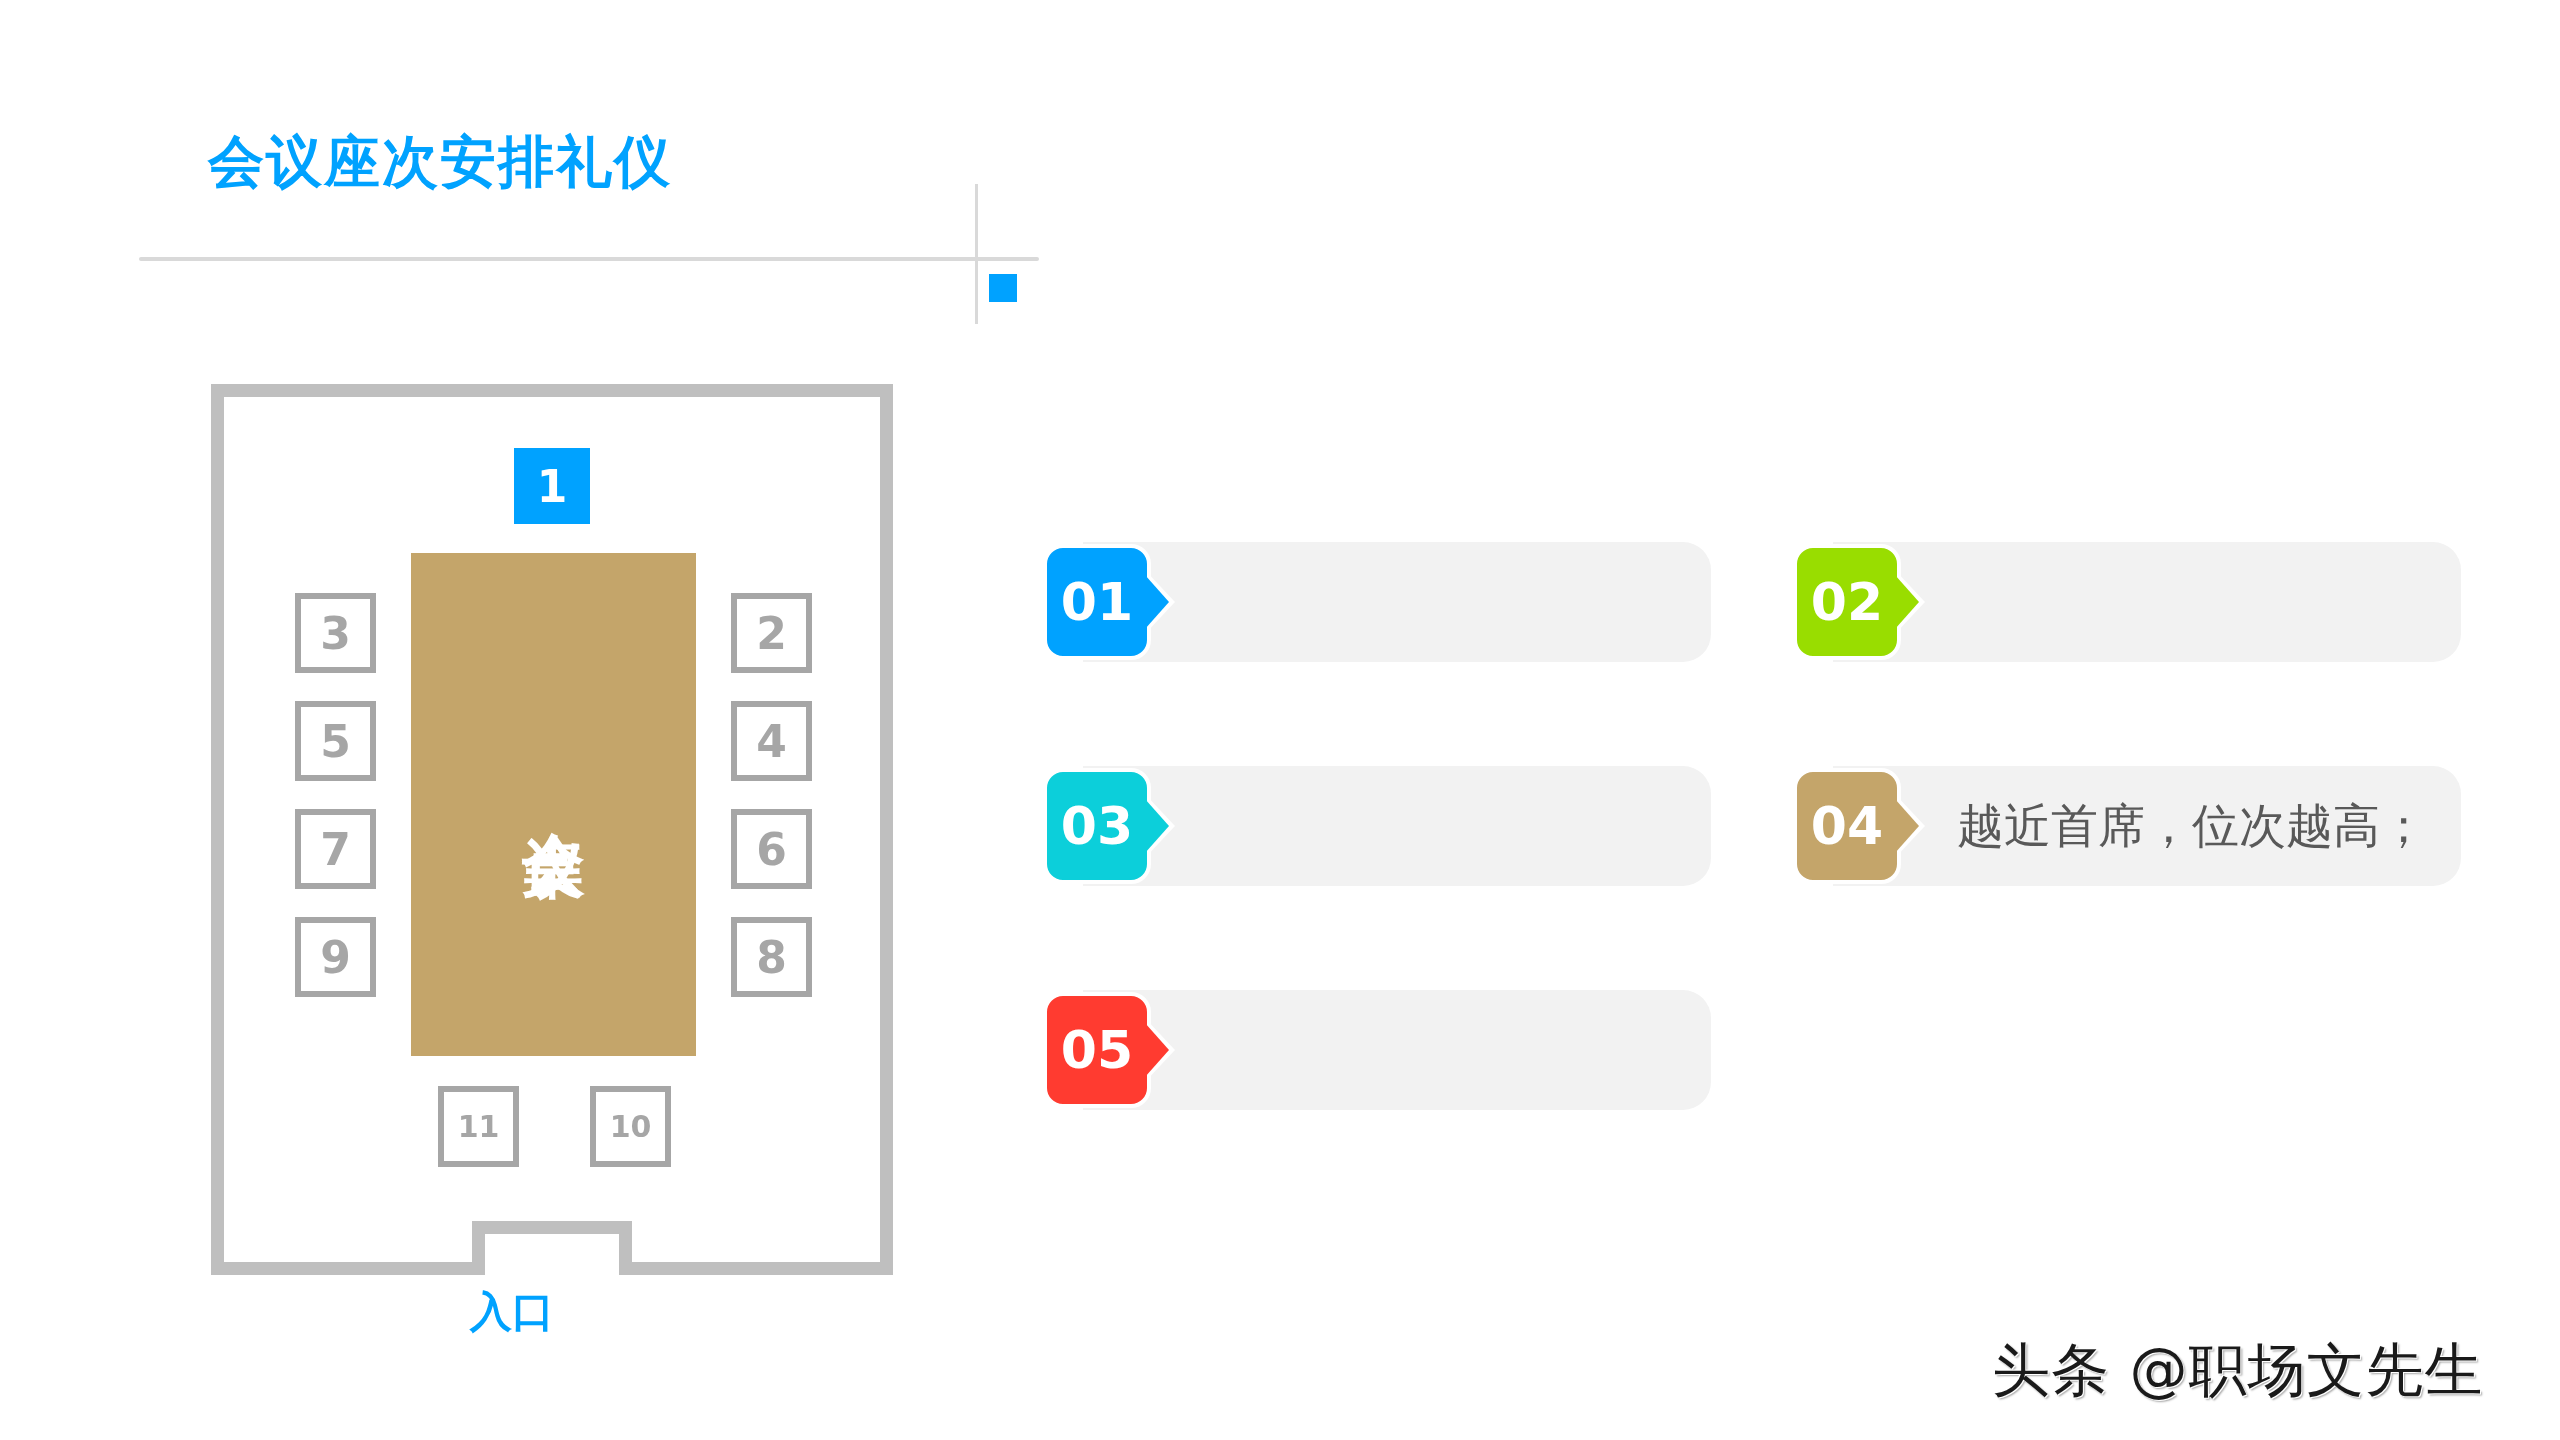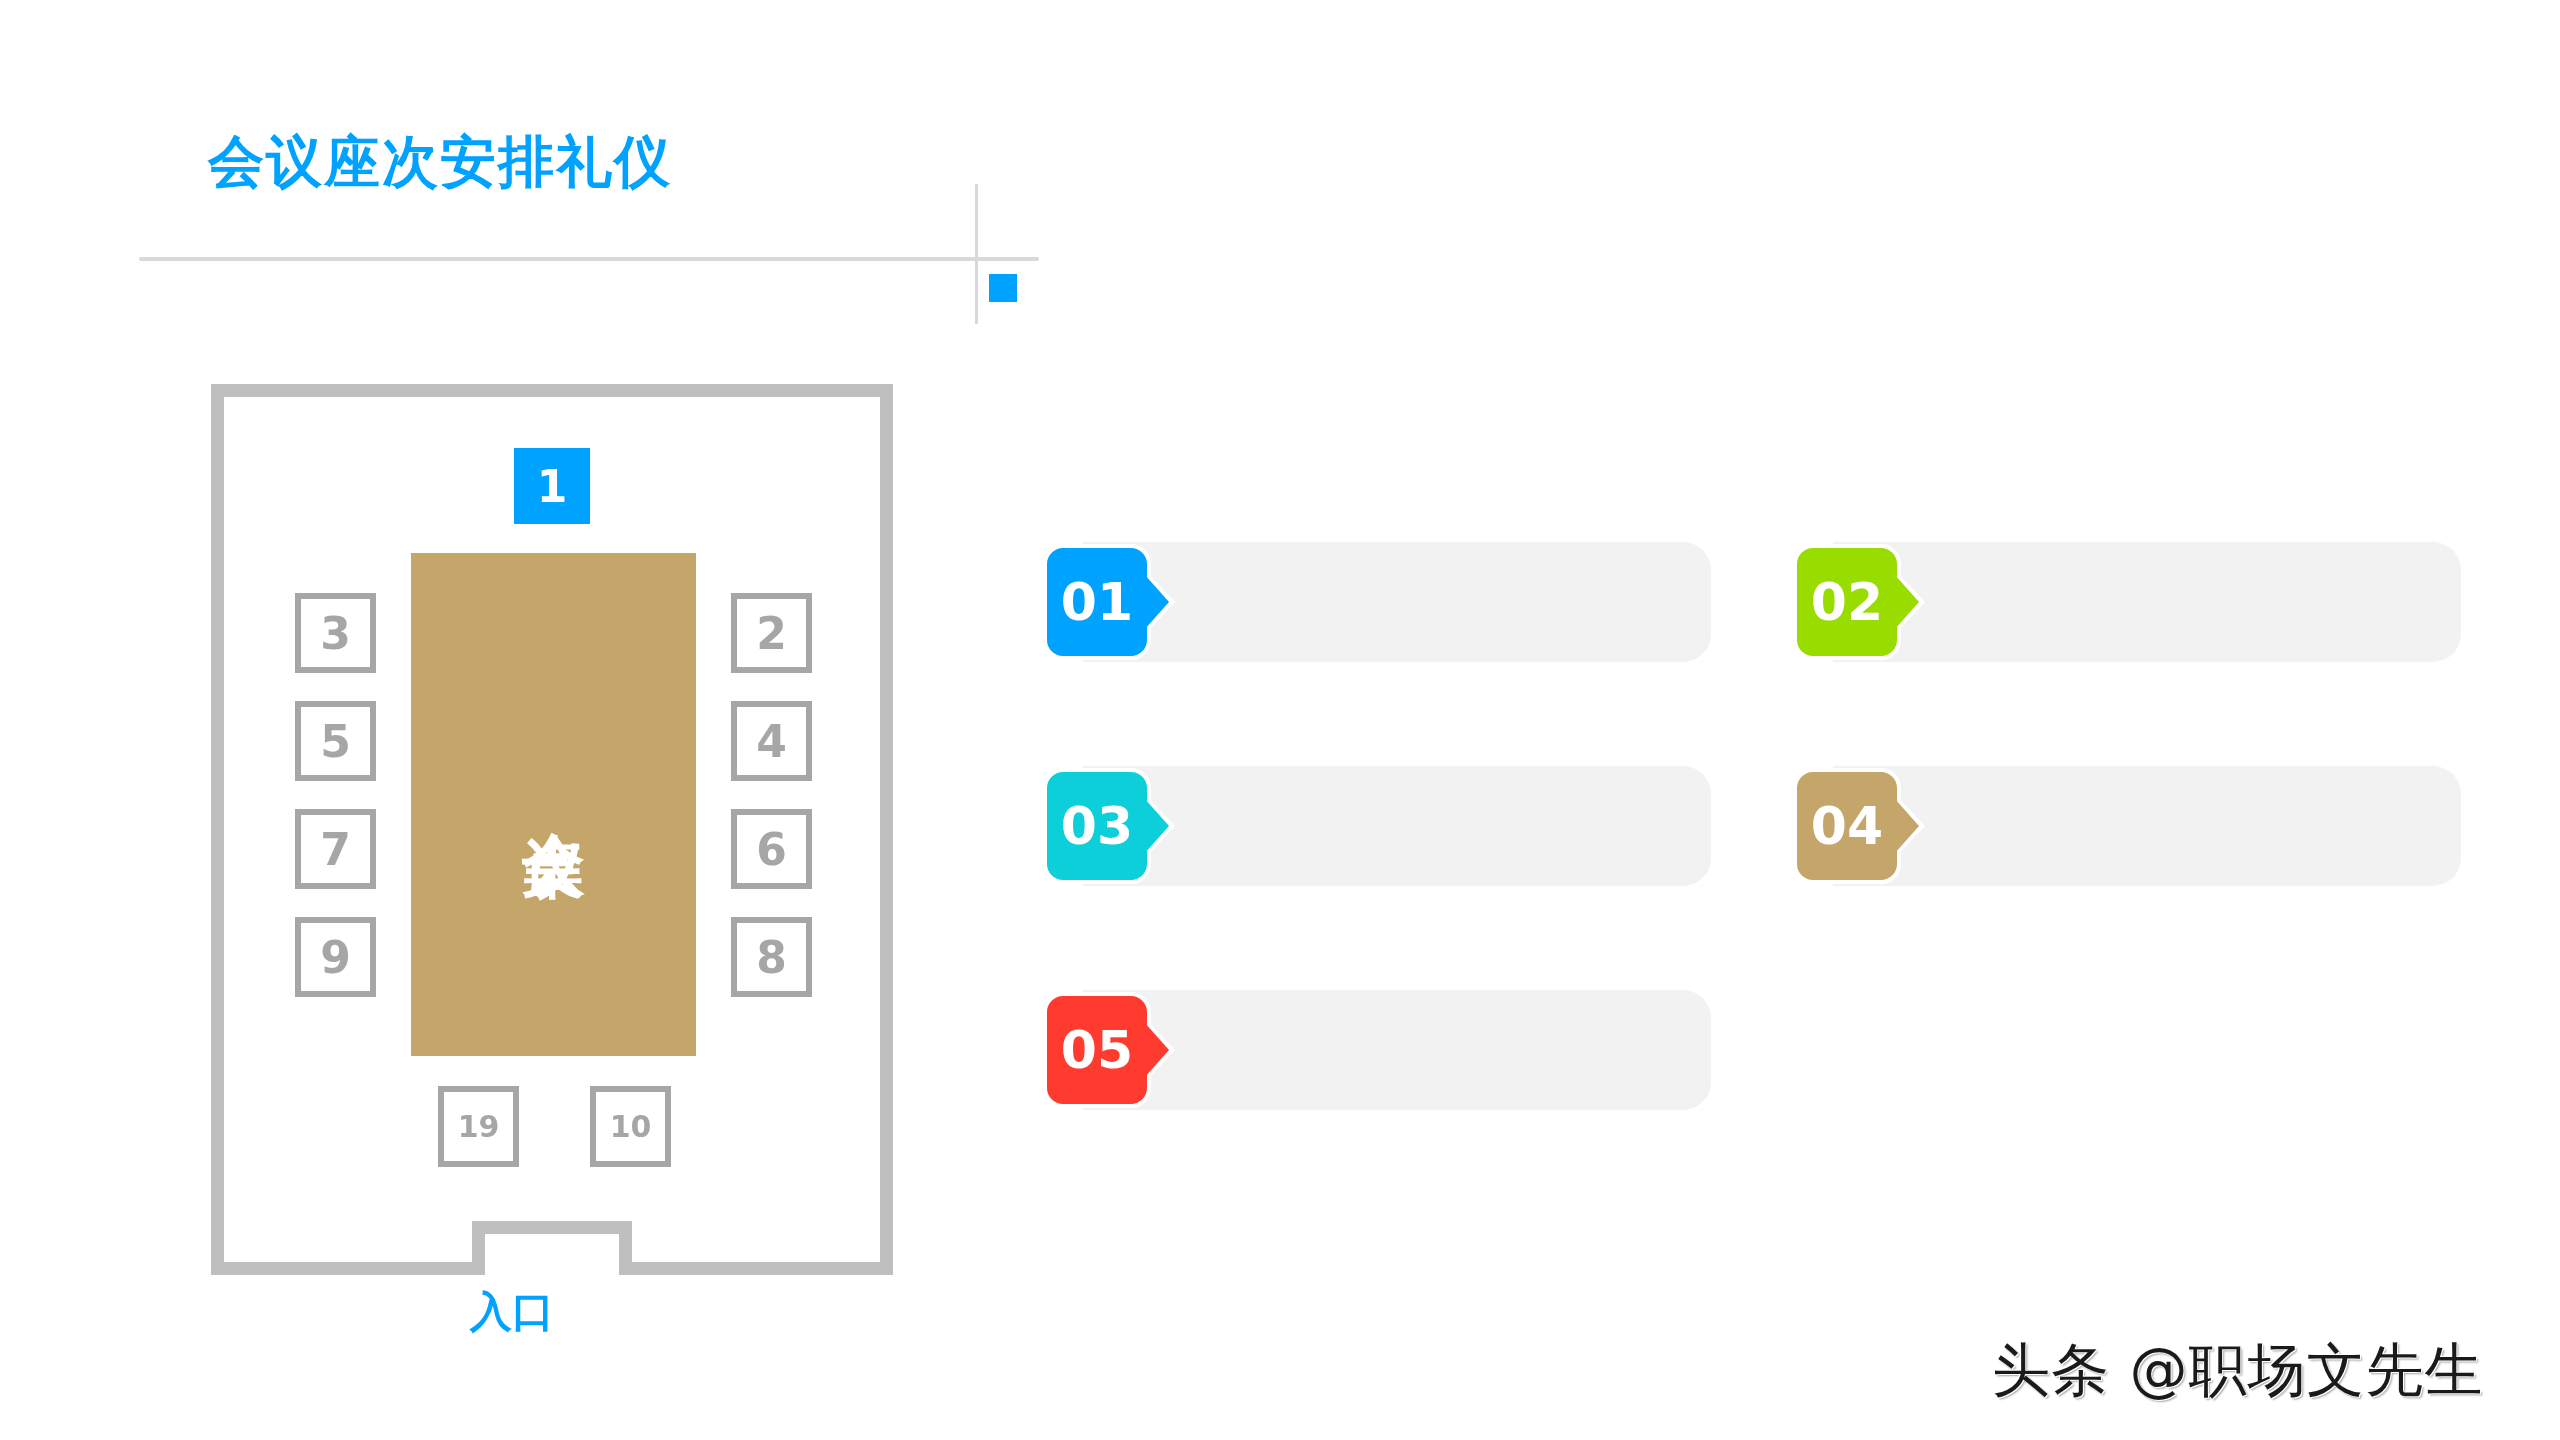--- a/index.html
+++ b/index.html
@@ -112,21 +112,21 @@
   <div class="abs seat" style="left:295px;top:593px;">3</div>
   <div class="abs seat" style="left:295px;top:701px;">5</div>
   <div class="abs seat" style="left:295px;top:809px;">7</div>
   <div class="abs seat" style="left:295px;top:917px;">9</div>
 
   <div class="abs seat" style="left:731px;top:593px;">2</div>
   <div class="abs seat" style="left:731px;top:701px;">4</div>
   <div class="abs seat" style="left:731px;top:809px;">6</div>
   <div class="abs seat" style="left:731px;top:917px;">8</div>
 
-  <div class="abs seat small" style="left:438px;top:1086px;">19</div>
+  <div class="abs seat small" style="left:438px;top:1086px;">11</div>
   <div class="abs seat small" style="left:590px;top:1086px;">10</div>
 </div>
 
 <div class="abs card" style="left:1043px;top:542px;">
   <div class="card-bg"></div>
   <div class="card-arrow"></div>
   <div class="card-tab" style="background:#00A2FF;text-align:center;">01</div>
   <div class="card-arrow-inner" style="border-left-color:#00A2FF;"></div>
 </div>
 
@@ -142,20 +142,21 @@
   <div class="card-arrow"></div>
   <div class="card-tab" style="background:#0CCFDA;">03</div>
   <div class="card-arrow-inner" style="border-left-color:#0CCFDA;"></div>
 </div>
 
 <div class="abs card" style="left:1793px;top:766px;">
   <div class="card-bg"></div>
   <div class="card-arrow"></div>
   <div class="card-tab" style="background:#C4A56A;">04</div>
   <div class="card-arrow-inner" style="border-left-color:#C4A56A;"></div>
+  <div class="card-text">越近首席，位次越高；</div>
 </div>
 
 <div class="abs card" style="left:1043px;top:990px;">
   <div class="card-bg"></div>
   <div class="card-arrow"></div>
   <div class="card-tab" style="background:#FF3B30;">05</div>
   <div class="card-arrow-inner" style="border-left-color:#FF3B30;"></div>
 </div>
 
 <div class="abs watermark">头条 @职场文先生</div>

